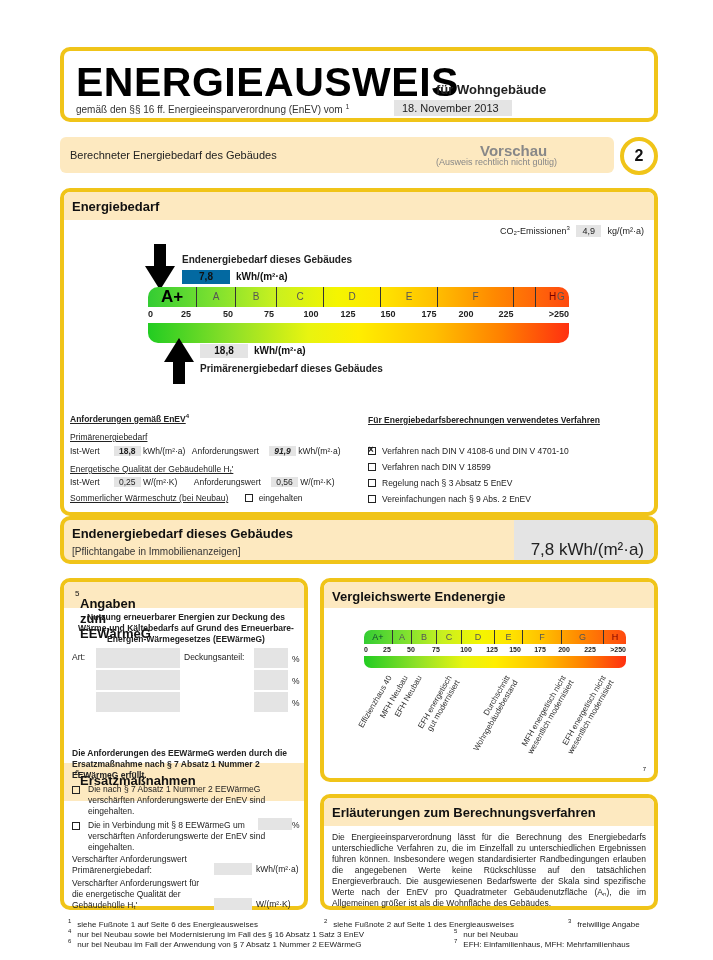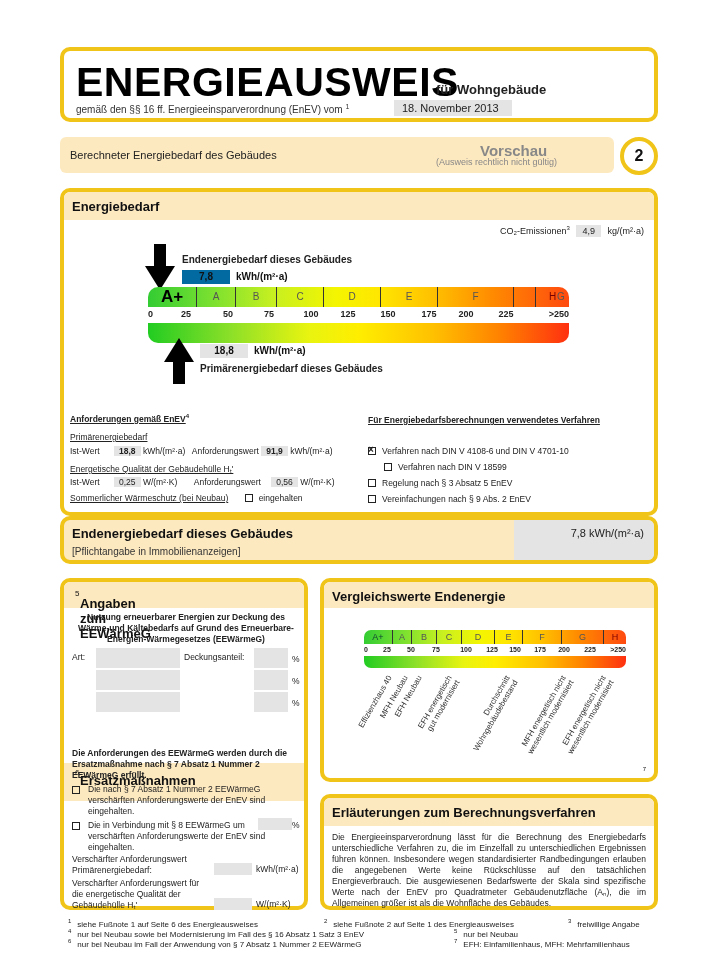--- a/index.html
+++ b/index.html
@@ -55,21 +55,21 @@
   .gv { display: inline-block; background: #e4e4e4; padding: 0 5px; font-weight: bold; }
   .cb { display: inline-block; width: 8px; height: 8px; border: 1px solid #222; vertical-align: -1px; margin-right: 6px; position: relative; }
   .cb.checked::after { content: "×"; position: absolute; left: -1px; top: -4px; font-size: 10px; font-weight: bold; }
   .line { position: absolute; white-space: nowrap; }
 
   
   #ee-box { left: 60px; top: 516px; width: 598px; height: 48px; background: #fde9c0; }
   #ee-title { position: absolute; left: 8px; top: 6px; font-size: 13px; font-weight: bold; }
   #ee-sub { position: absolute; left: 8px; top: 26px; font-size: 10px; color: #333; }
   #ee-val-bg { position: absolute; right: 0; top: 0; width: 140px; height: 40px; background: #e4e4e4; border-radius: 0 6px 6px 0; }
-  #ee-val { position: absolute; right: 10px; top: 7px; font-size: 11px; color: #222; }
+  #ee-val { position: absolute; right: 10px; top: 20px; font-size: 17px; color: #222; }
 
   
   #eew-box { left: 60px; top: 578px; width: 248px; height: 332px; }
   .eew-text { position: absolute; left: 8px; font-size: 8.5px; font-weight: bold; line-height: 11px; color: #222; }
   .gray-cell { position: absolute; background: #e4e4e4; }
   #ers-title-band { position: absolute; left: 0; top: 136px; right: 0; height: 38px; background: #fde9c0; margin-top: 45px; }
   #ers-title-band span { position: absolute; left: 8px; top: 5px; font-size: 13px; font-weight: bold; }
   .ers-p { position: absolute; left: 8px; font-size: 8.5px; line-height: 11px; color: #222; }
 
   
@@ -155,40 +155,40 @@
 <div id="prim-unit">kWh/(m²·a)</div>
 <div id="prim-label">Primärenergiebedarf dieses Gebäudes</div>
 
 <div class="line small" style="left:70px;top:413px;font-weight:bold;"><span class="u">Anforderungen gemäß EnEV</span><sup style="font-size:6px">4</sup></div>
 <div class="line small u" style="left:70px;top:432px;">Primärenergiebedarf</div>
 <div class="line small" style="left:70px;top:446px;">
   <span>Ist-Wert</span>
   <span class="gv" style="margin-left:12px;">18,8</span>
   <span>kWh/(m²·a)</span>
   <span style="margin-left:4px;">Anforderungswert</span>
-  <span class="gv" style="margin-left:0;">91,9</span>
+  <span class="gv" style="margin-left:8px;font-style:italic;">91,9</span>
   <span>kWh/(m²·a)</span>
 </div>
 <div class="line small u" style="left:70px;top:463px;">Energetische Qualität der Gebäudehülle Hₜ'</div>
 <div class="line small" style="left:70px;top:477px;">
   <span>Ist-Wert</span>
   <span class="gv" style="margin-left:12px;font-weight:normal;">0,25</span>
   <span>W/(m²·K)</span>
   <span style="margin-left:14px;">Anforderungswert</span>
   <span class="gv" style="margin-left:8px;font-weight:normal;">0,56</span>
   <span>W/(m²·K)</span>
 </div>
 <div class="line small" style="left:70px;top:493px;">
   <span class="u">Sommerlicher Wärmeschutz (bei Neubau)</span>
   <span class="cb" style="margin-left:14px;"></span><span>eingehalten</span>
 </div>
 
 <div class="line small u" style="left:368px;top:415px;font-weight:bold;">Für Energiebedarfsberechnungen verwendetes Verfahren</div>
 <div class="line small" style="left:368px;top:446px;"><span class="cb checked"></span><span>Verfahren nach DIN V 4108-6 und DIN V 4701-10</span></div>
-<div class="line small" style="left:384px;top:462px;text-align:right;"><span class="cb"></span><span>Verfahren nach DIN V 18599</span></div>
+<div class="line small" style="left:368px;top:462px;text-align:right;"><span class="cb"></span><span>Verfahren nach DIN V 18599</span></div>
 <div class="line small" style="left:368px;top:478px;"><span class="cb"></span><span>Regelung nach § 3 Absatz 5 EnEV</span></div>
 <div class="line small" style="left:368px;top:494px;"><span class="cb"></span><span>Vereinfachungen nach § 9 Abs. 2 EnEV</span></div>
 
 <div class="box" id="ee-box">
   <div id="ee-val-bg"></div>
   <div id="ee-title">Endenergiebedarf dieses Gebäudes</div>
   <div id="ee-sub">[Pflichtangabe in Immobilienanzeigen]</div>
   <div id="ee-val">7,8 kWh/(m²·a)</div>
 </div>
 

